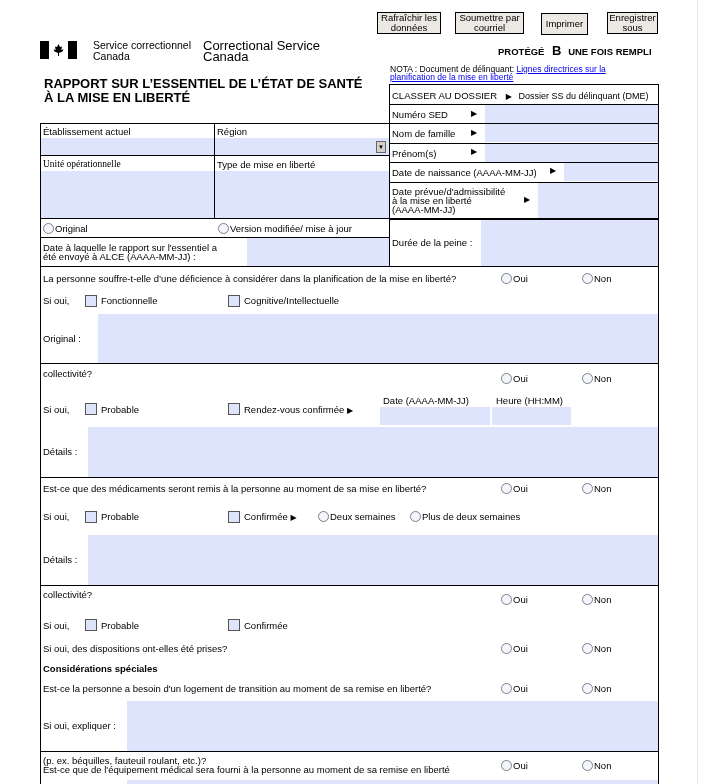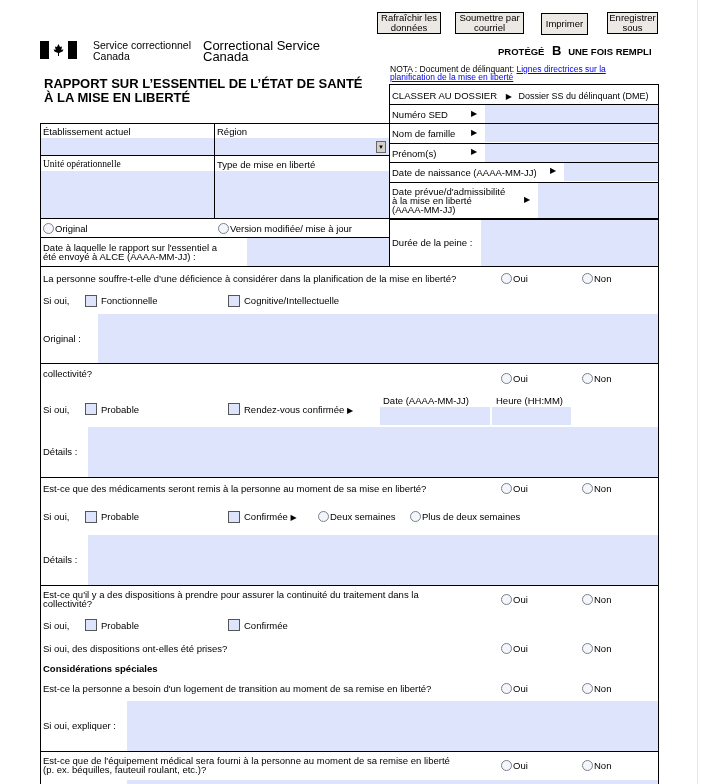--- a/index.html
+++ b/index.html
@@ -194,21 +194,20 @@
 <div class="radio" style="left:318px;top:511px;"></div>
 <div class="lbl" style="left:330px;top:511px;">Deux semaines</div>
 <div class="radio" style="left:410px;top:511px;"></div>
 <div class="lbl" style="left:422px;top:511px;">Plus de deux semaines</div>
 
 <div class="lbl" style="left:43px;top:554px;">Détails :</div>
 <div class="fill" style="left:88px;top:535px;width:570px;height:50px;"></div>
 <div class="hline" style="left:40px;top:585px;width:619px;"></div>
 
 <div class="lbl2" style="left:43px;top:590px;">
-  <div>Est-ce qu'il y a des dispositions à prendre pour assurer la continuité du traitement dans la</div>
     <div>collectivité?</div>
 </div>
 <div class="radio" style="left:501px;top:594px;"></div>
 <div class="lbl" style="left:513px;top:594px;">Oui</div>
 <div class="radio" style="left:582px;top:594px;"></div>
 <div class="lbl" style="left:594px;top:594px;">Non</div>
 
 <div class="lbl" style="left:43px;top:620px;">Si oui,</div>
 <div class="cbox" style="left:85px;top:619px;"></div>
 <div class="lbl" style="left:101px;top:620px;">Probable</div>
@@ -227,22 +226,22 @@
 <div class="radio" style="left:501px;top:683px;"></div>
 <div class="lbl" style="left:513px;top:683px;">Oui</div>
 <div class="radio" style="left:582px;top:683px;"></div>
 <div class="lbl" style="left:594px;top:683px;">Non</div>
 
 <div class="lbl" style="left:43px;top:720px;">Si oui, expliquer :</div>
 <div class="fill" style="left:127px;top:701px;width:531px;height:50px;"></div>
 <div class="hline" style="left:40px;top:751px;width:619px;"></div>
 
 <div class="lbl2" style="left:43px;top:756px;">
-  <div>Est-ce que de l'équipement médical sera fourni à la personne au moment de sa remise en liberté</div>
-    <div>(p. ex. béquilles, fauteuil roulant, etc.)?</div>
+  <div>(p. ex. béquilles, fauteuil roulant, etc.)?</div>
+    <div>Est-ce que de l'équipement médical sera fourni à la personne au moment de sa remise en liberté</div>
 </div>
 <div class="radio" style="left:501px;top:760px;"></div>
 <div class="lbl" style="left:513px;top:760px;">Oui</div>
 <div class="radio" style="left:582px;top:760px;"></div>
 <div class="lbl" style="left:594px;top:760px;">Non</div>
 <div class="fill" style="left:127px;top:780px;width:531px;height:4px;"></div>
 
 <div class="vline" style="left:697px;top:0;height:784px;background:#e6e6e6;"></div>
 
 </body></html>

